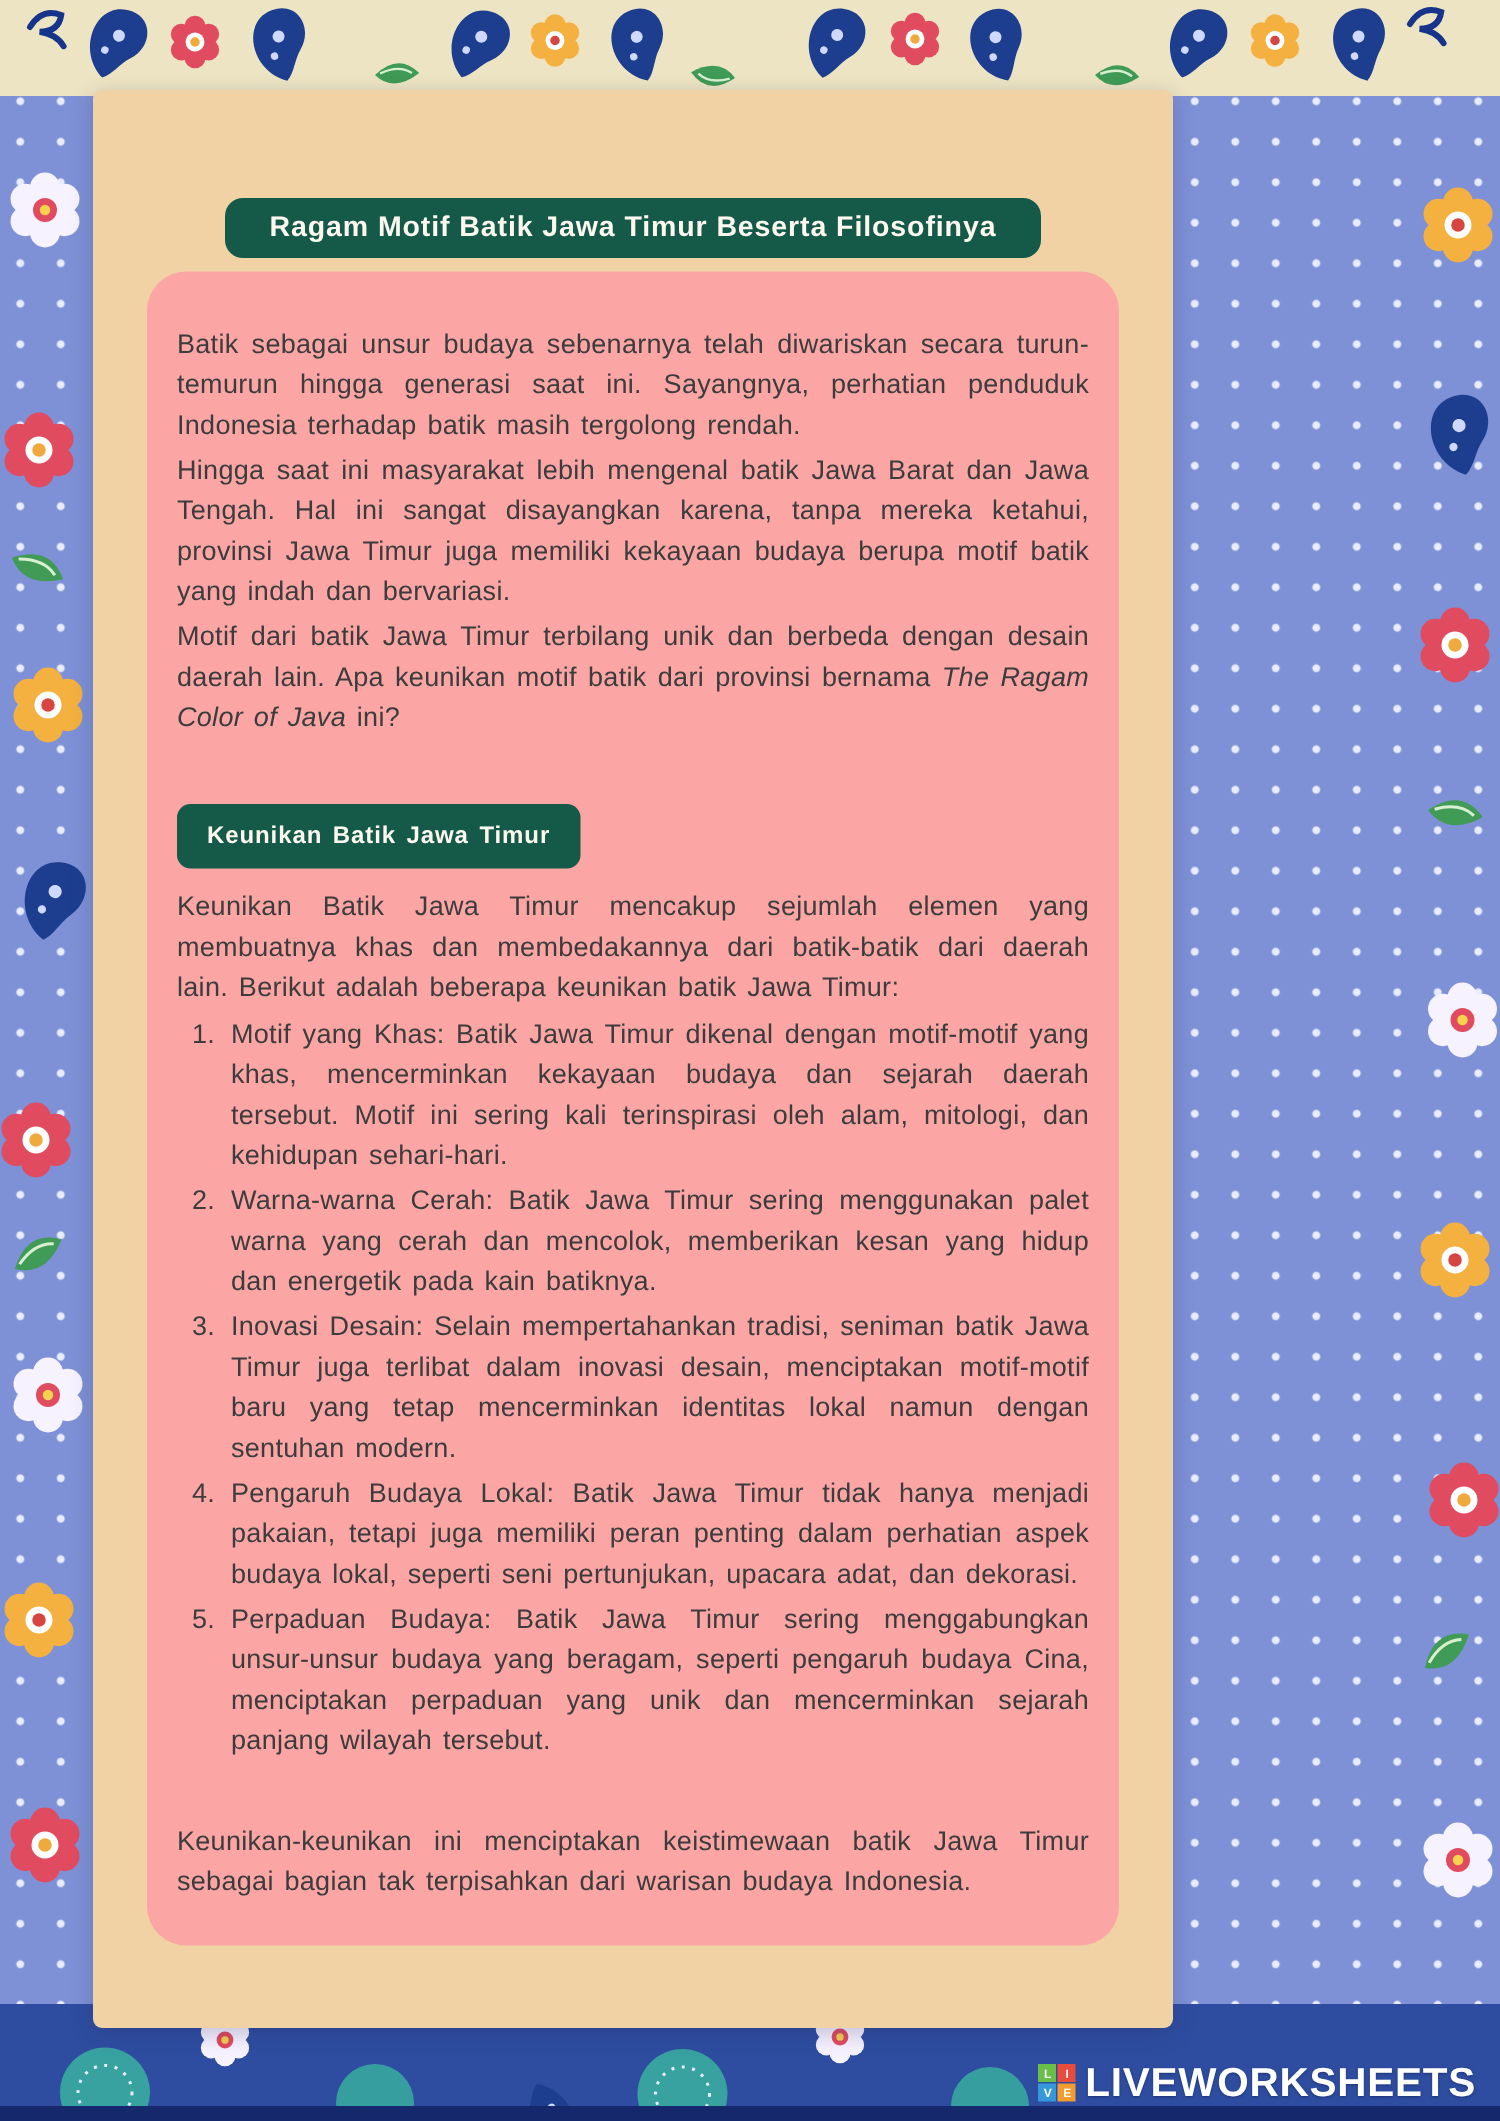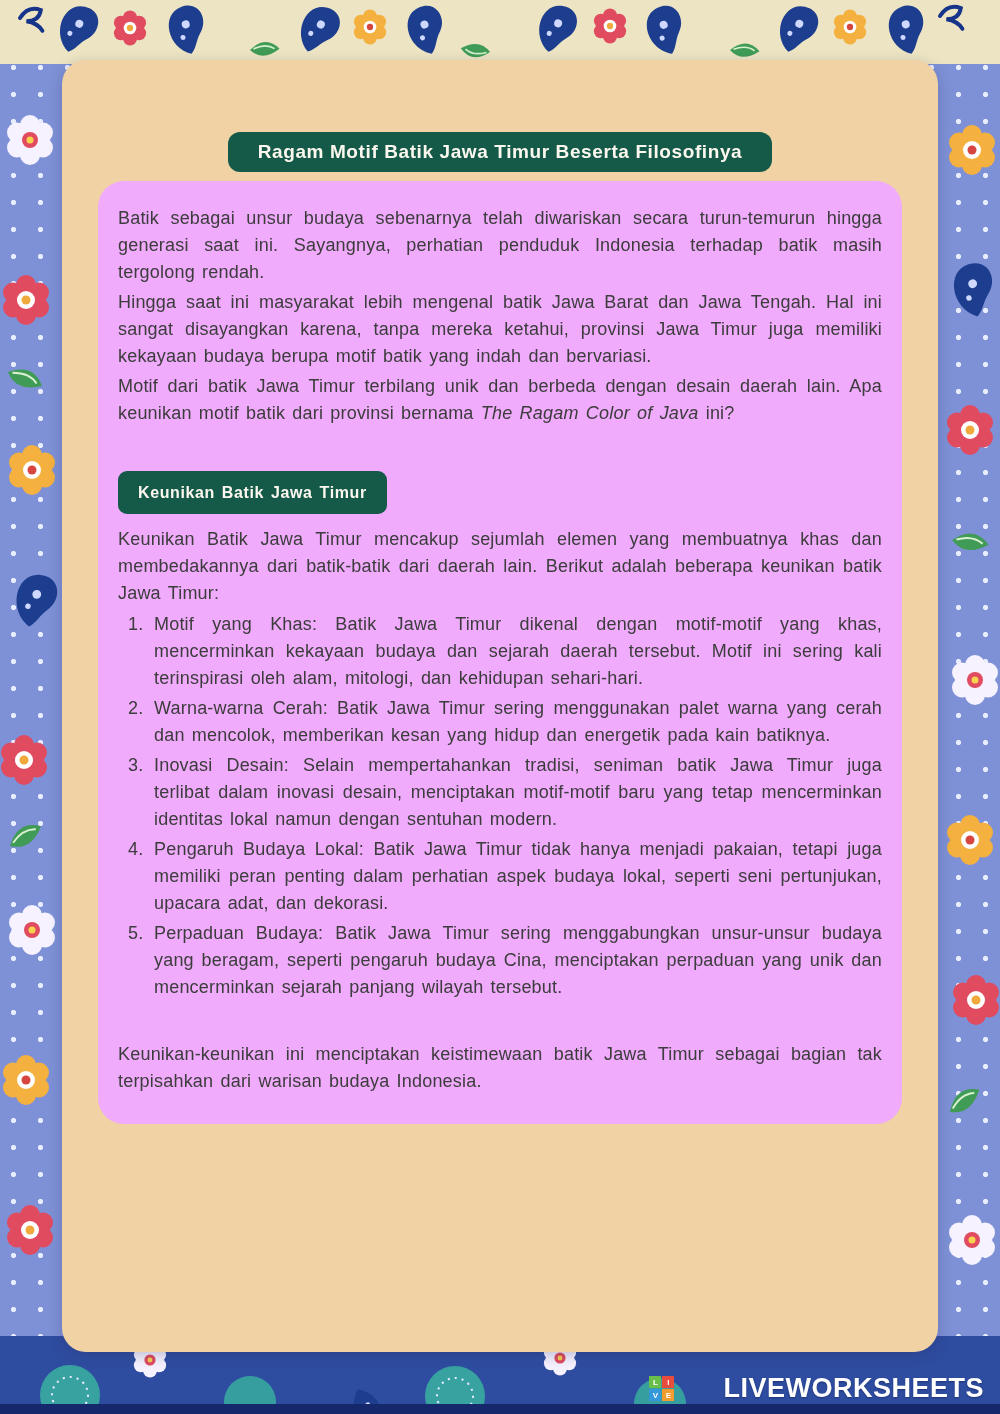--- a/index.html
+++ b/index.html
@@ -6,54 +6,54 @@
   body {
     width:1000px; height:1414px; position:relative; overflow:hidden;
     font-family:"Liberation Sans", sans-serif;
     background-color:#7e91d6;
     background-image: radial-gradient(circle, #e8ecff 2.2px, rgba(255,255,255,0) 3px);
     background-size: 27px 27px;
   }
   .bg-svg { position:absolute; left:0; top:0; z-index:1; }
 
   .card {
-    position:absolute; left:62px; top:60px; width:876px; height:1292px;
-    background:#f1d2a4; border-radius:24px; z-index:2; overflow:hidden;
+    position:absolute; left:62px; top:60px; width:720px; height:1292px;
+    background:#f1d2a4; border-radius:6px; z-index:2; overflow:hidden;
     box-shadow:0 4px 14px rgba(40,40,90,0.25);
   }
   .badge {
     background:#155a49; color:#fdf8ef; font-weight:bold;
     border-radius:10px; width:max-content; letter-spacing:0.6px;text-align:center;
   }
   .title-badge {
     margin:72px auto 9px; padding:9px 30px; font-size:19px; max-width:88%;
     text-align:center; border-radius:12px;
   }
   .panel {
-    margin:0 36px; background:#f0abfc; border-radius:26px;
-    padding:24px 20px 26px; color:#3c3c3c;
+    margin:0 36px; background:#fca5a5; border-radius:26px;
+    padding:35px 20px 26px; color:#3c3c3c;
     font-size:18px; line-height:27px; word-spacing:2px; letter-spacing:0.2px;
   }
   .para { margin:0 0 3px; text-align:justify; }
   .ital { font-style:italic; }
   .section-badge {
     font-size:16px; padding:8px 20px; margin:44px 0 12px; border-radius:9px;
   }
   .ulist { list-style:none; margin:4px 0 0; padding:0 0 0 10px; }
   .litem { display:flex; margin:0 0 3px; }
   .num { flex:0 0 26px; }
   .itxt { flex:1; text-align:justify; }
   .closing { margin-top:40px; }
 
   .lw { position:absolute; right:16px; bottom:10px; display:flex; align-items:center; gap:6px; z-index:5; text-decoration:none; }
   .lw-icon { display:grid; grid-template-columns:12px 12px; grid-auto-rows:12px; gap:1px; }
   .lw-sq { color:#fff; font-size:8px; font-weight:bold; display:flex; align-items:center; justify-content:center; }
   .sq1 { background:#6abf4b; } .sq2 { background:#e84c3d; }
   .sq3 { background:#3498db; } .sq4 { background:#f29b2e; }
-  .lw-text { color:#ffffff; font-weight:bold; font-size:27px; letter-spacing:0.5px; text-shadow:0 1px 2px rgba(0,0,40,.35);margin-left:43px; }
+  .lw-text { color:#ffffff; font-weight:bold; font-size:27px; letter-spacing:0.5px; text-shadow:0 1px 2px rgba(0,0,40,.35); }
 </style>
 </head>
 <body>
 
 <svg class="bg-svg" width="1000" height="1414" viewBox="0 0 1000 1414" aria-hidden="true">
   <defs>
     <g id="m-red">
       <g fill="#e14b60">
         <circle cx="0" cy="-15" r="10"></circle>
           <circle cx="13" cy="-7.5" r="10"></circle>

